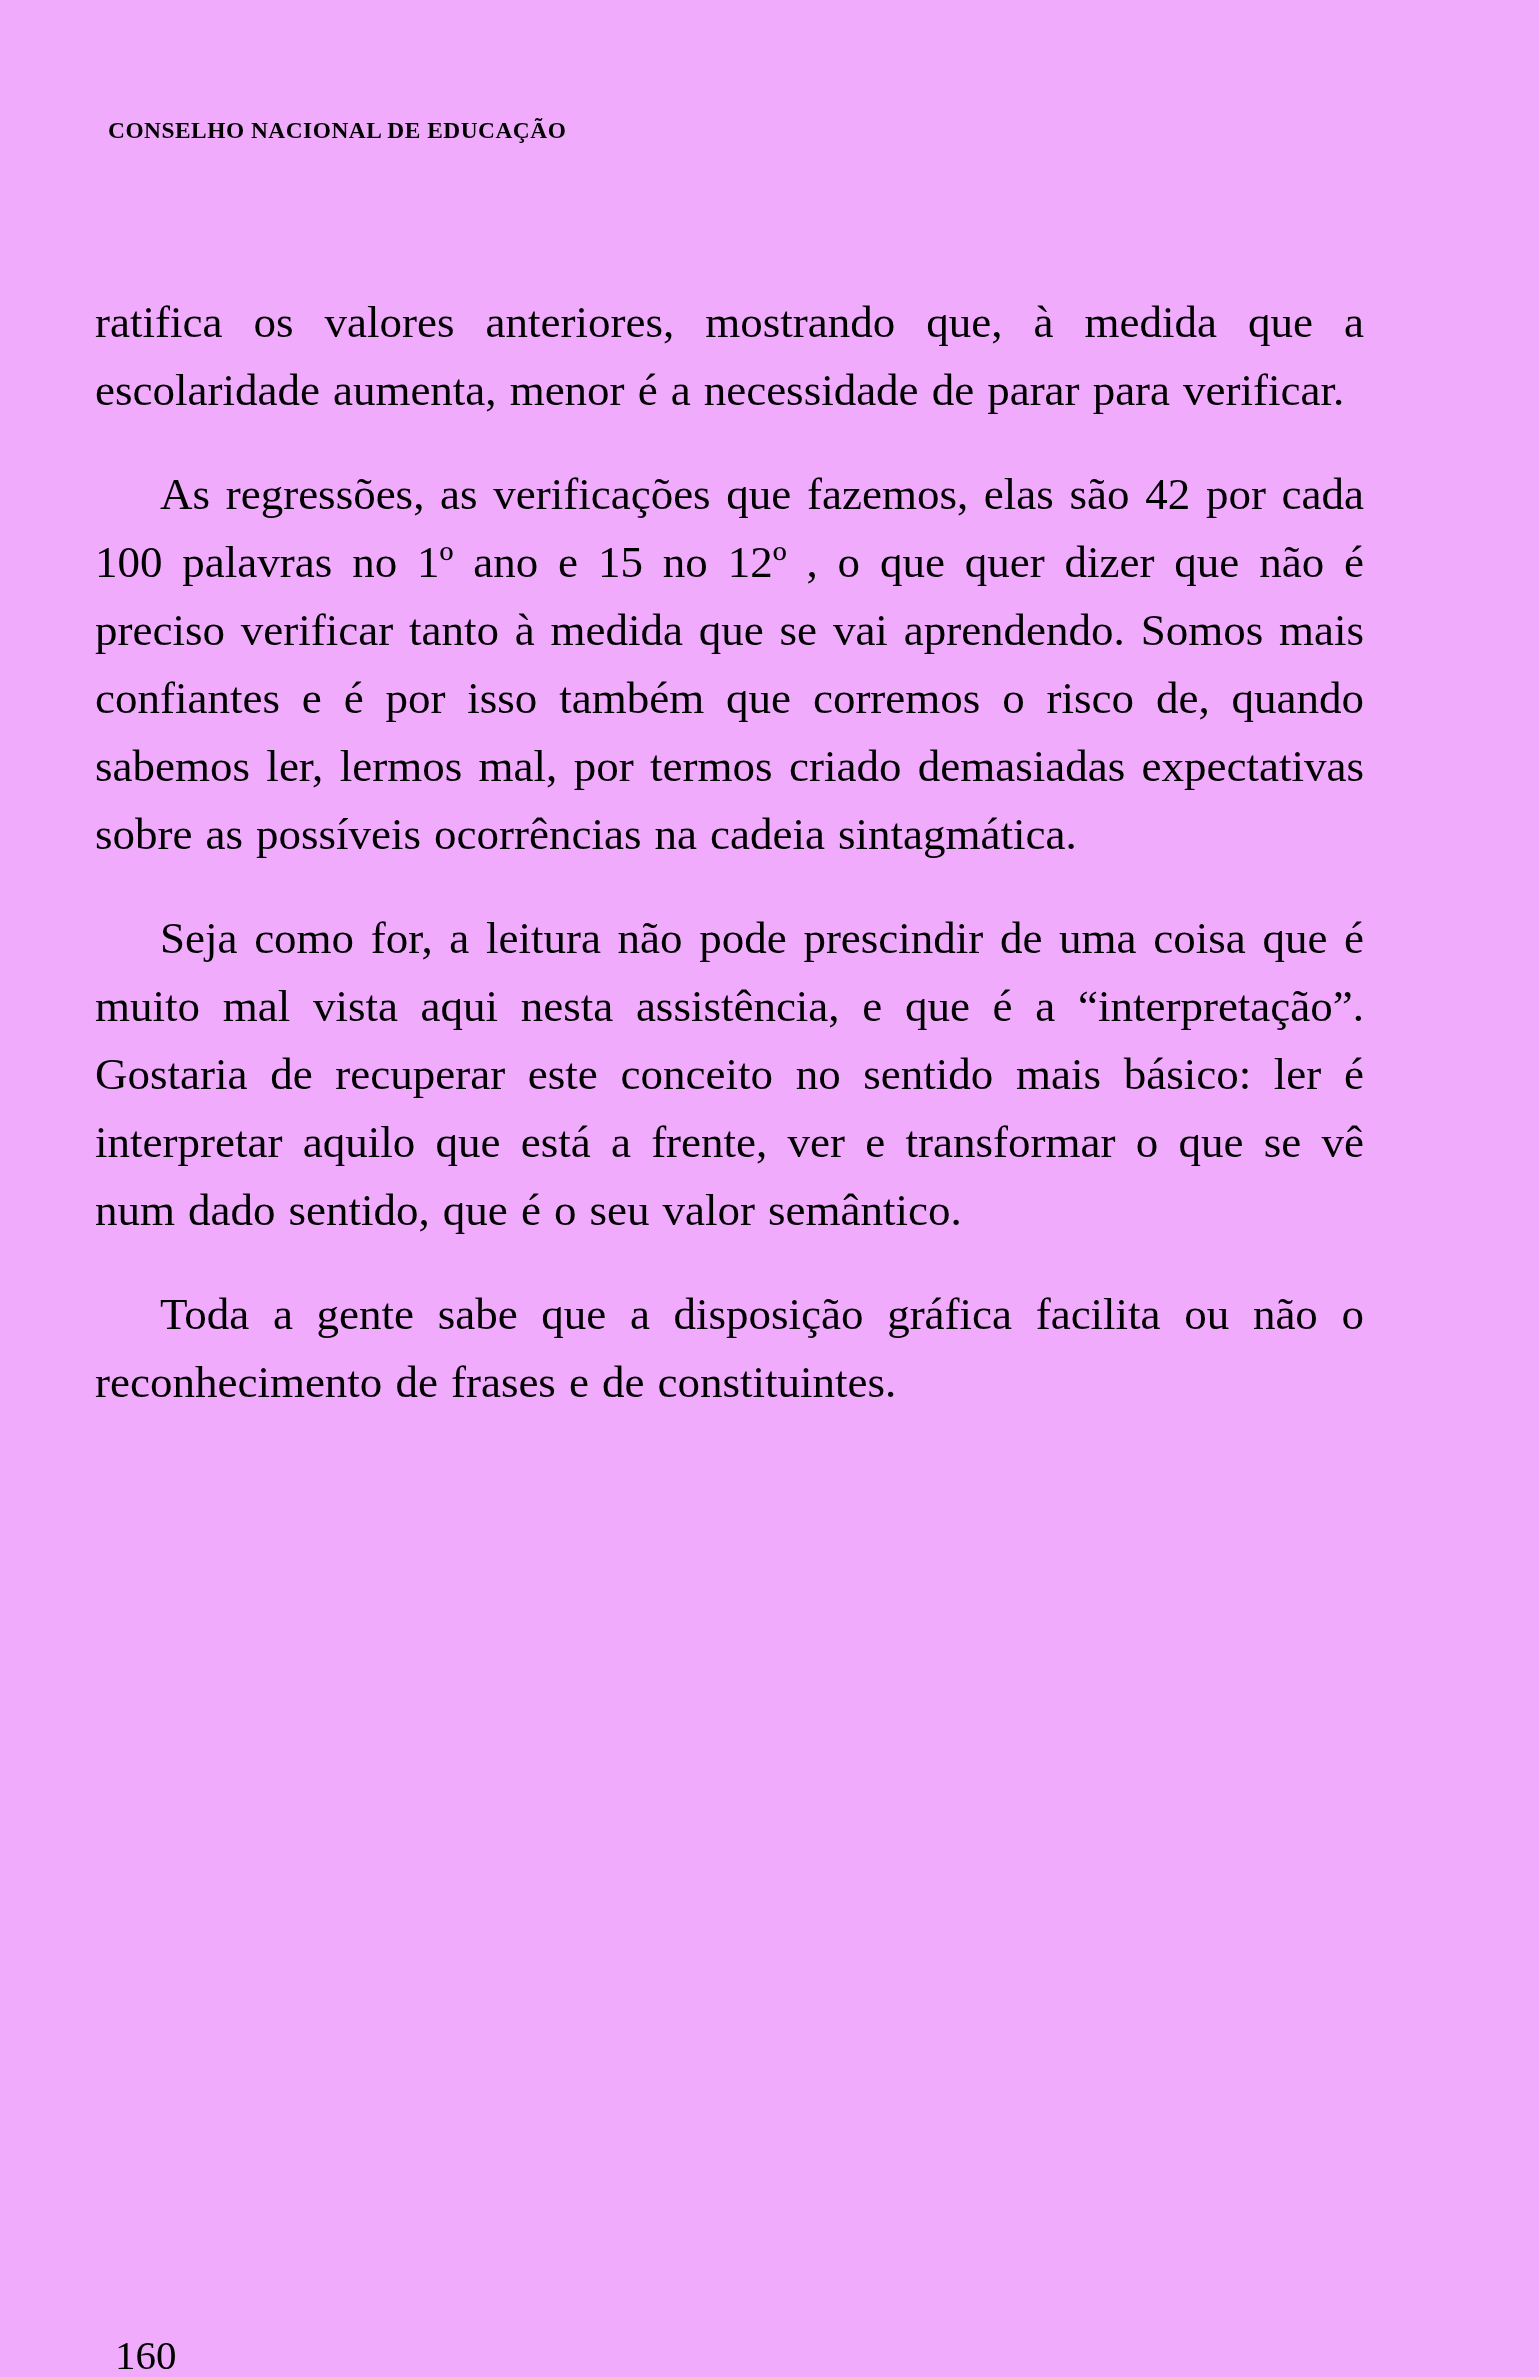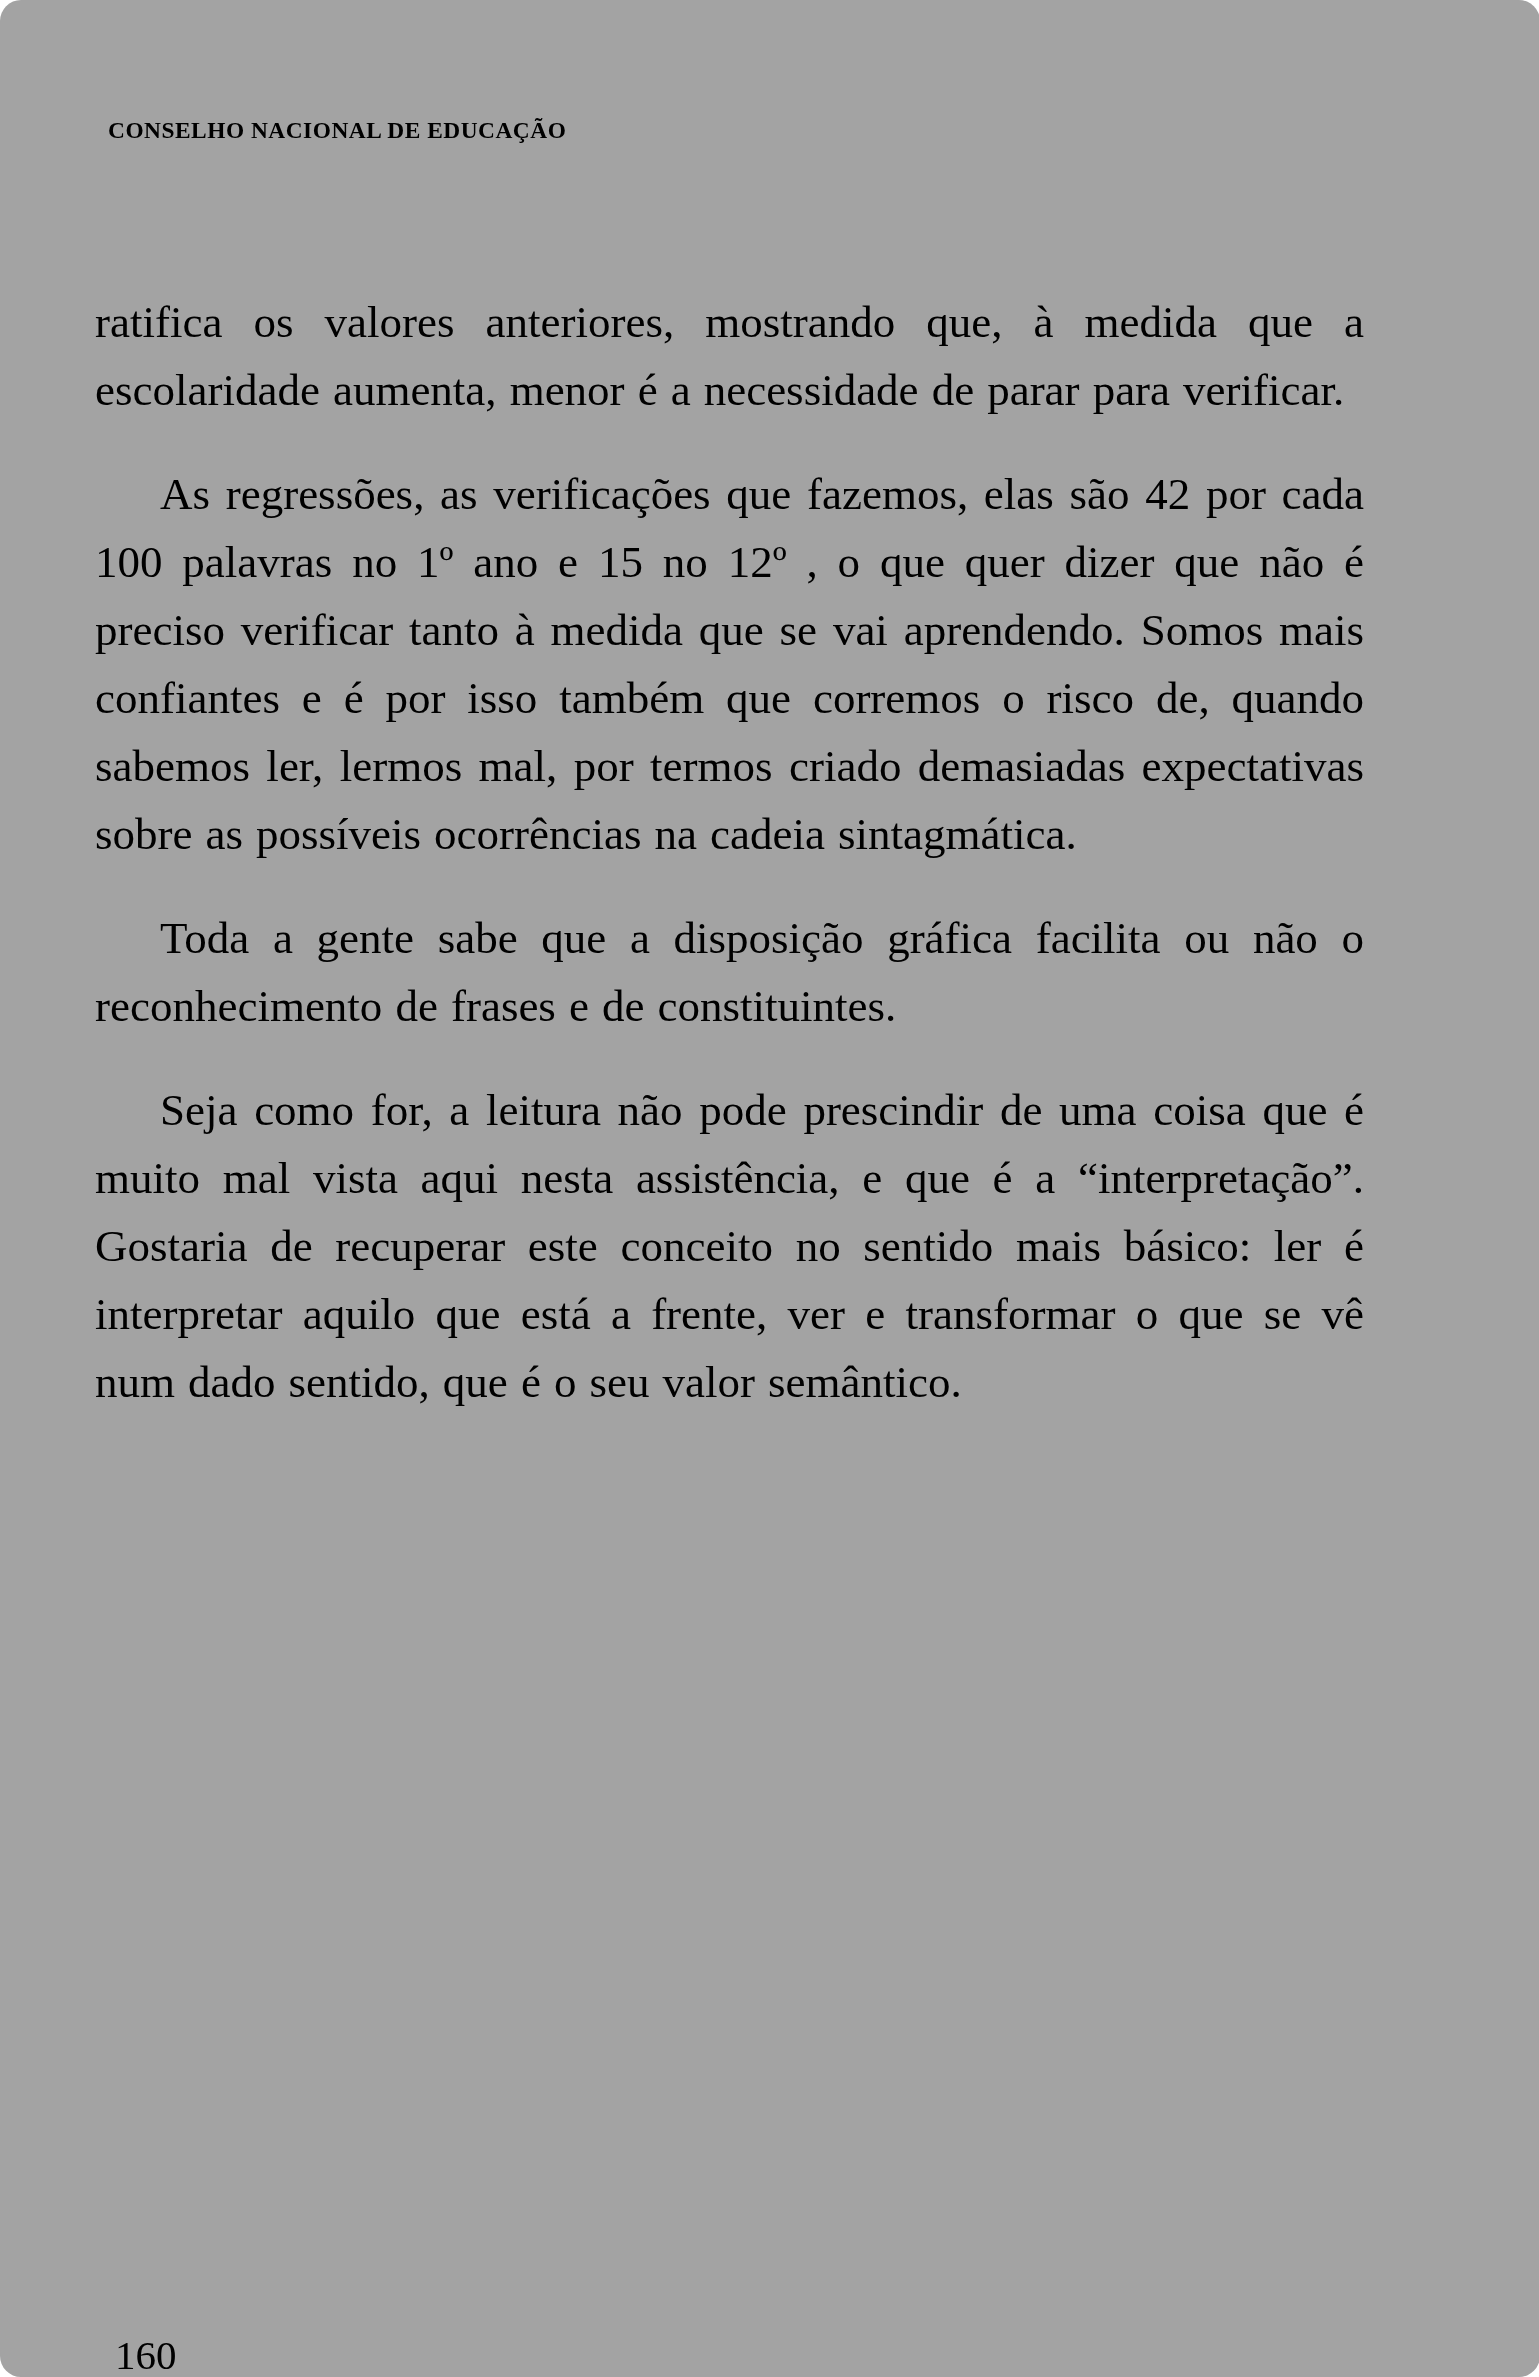--- a/index.html
+++ b/index.html
@@ -5,25 +5,24 @@
 <style>
   html, body {
     margin: 0;
     padding: 0;
     background: #ffffff;
   }
   .page {
     position: relative;
     width: 1540px;
     height: 2377px;
-    background: #a3a3a3;
+    background: #f0abfc;
     color: #000000;
     font-family: "Liberation Serif", "DejaVu Serif", serif;
     overflow: hidden;
-    border-radius: 21px;
   }
   .running-header {
     position: absolute;
     left: 108px;
     top: 117px;
     font-size: 23.4px;
     font-weight: bold;
     letter-spacing: 0.5px;
     white-space: nowrap;
   }
@@ -53,20 +52,20 @@
 </head>
 <body>
 
 <div class="page">
 
   <div class="running-header">CONSELHO NACIONAL DE EDUCAÇÃO</div>
 
   <div class="body-text">
     <p>ratifica os valores anteriores, mostrando que, à medida que a escolaridade aumenta, menor é a necessidade de parar para verificar.</p>
     <p class="indent">As regressões, as verificações que fazemos, elas são 42 por cada 100 palavras no 1º ano e 15 no 12º , o que quer dizer que não é preciso verificar tanto à medida que se vai aprendendo. Somos mais confiantes e é por isso também que corremos o risco de, quando sabemos ler, lermos mal, por termos criado demasiadas expectativas sobre as possíveis ocorrências na cadeia sintagmática.</p>
+    <p class="indent">Seja como for, a leitura não pode prescindir de uma coisa que é muito mal vista aqui nesta assistência, e que é a “interpretação”. Gostaria de recuperar este conceito no sentido mais básico: ler é interpretar aquilo que está a frente, ver e transformar o que se vê num dado sentido, que é o seu valor semântico.</p>
     <p class="indent">Toda a gente sabe que a disposição gráfica facilita ou não o reconhecimento de frases e de constituintes.</p>
-    <p class="indent">Seja como for, a leitura não pode prescindir de uma coisa que é muito mal vista aqui nesta assistência, e que é a “interpretação”. Gostaria de recuperar este conceito no sentido mais básico: ler é interpretar aquilo que está a frente, ver e transformar o que se vê num dado sentido, que é o seu valor semântico.</p>
   </div>
 
   <div class="page-number">160</div>
 
 </div>
 
 
 </body></html>

